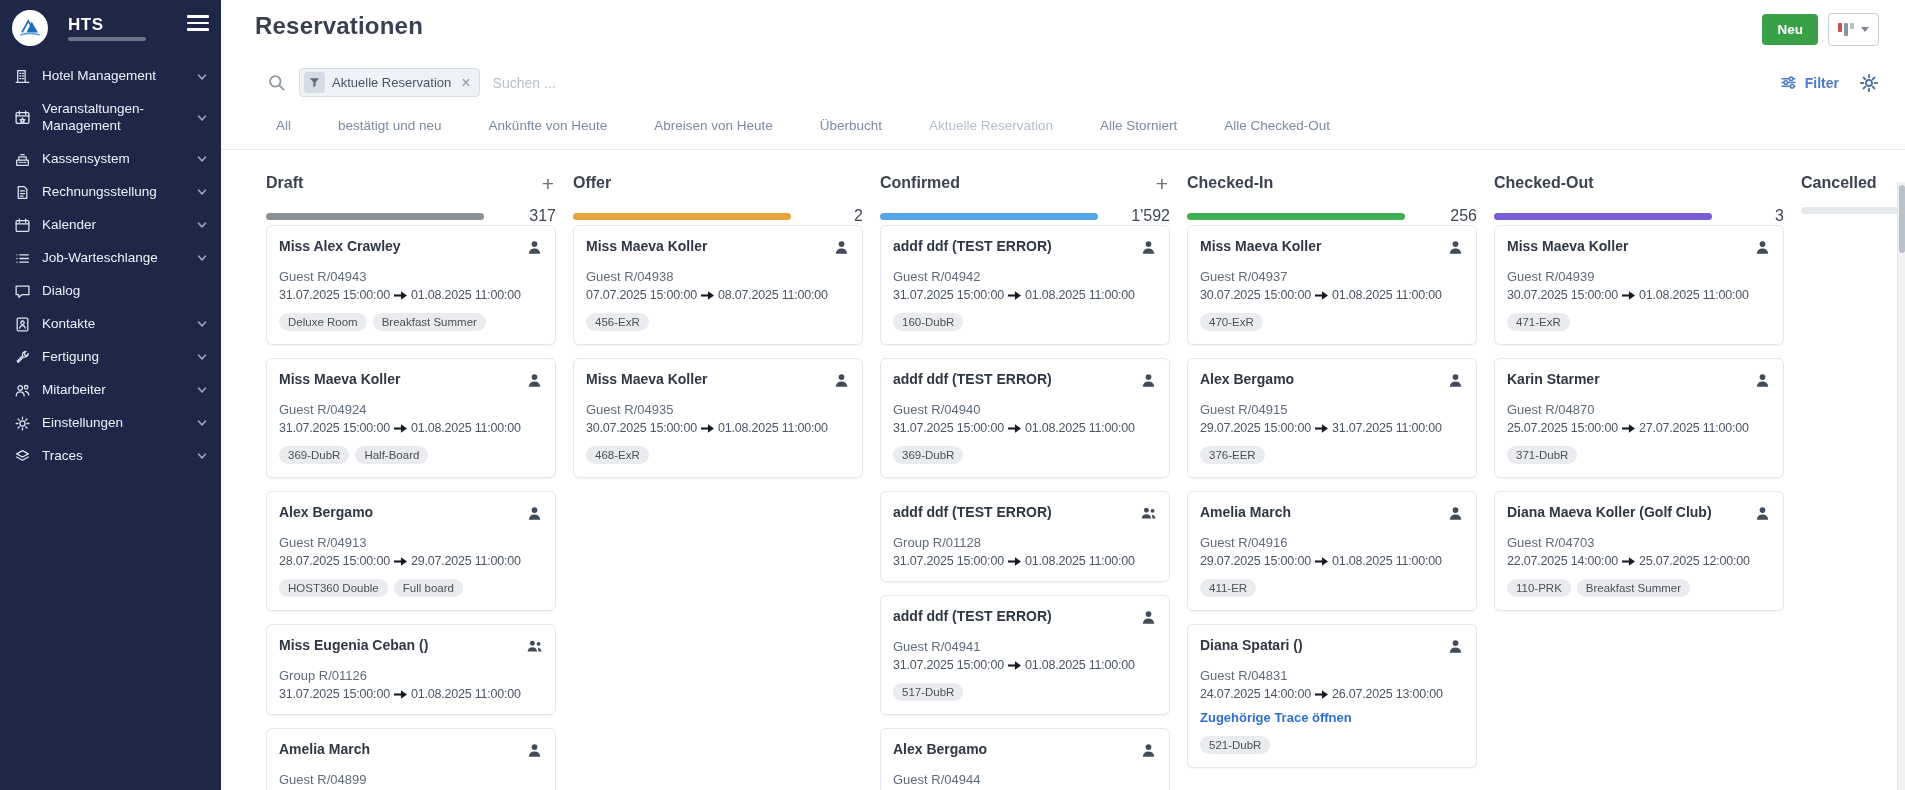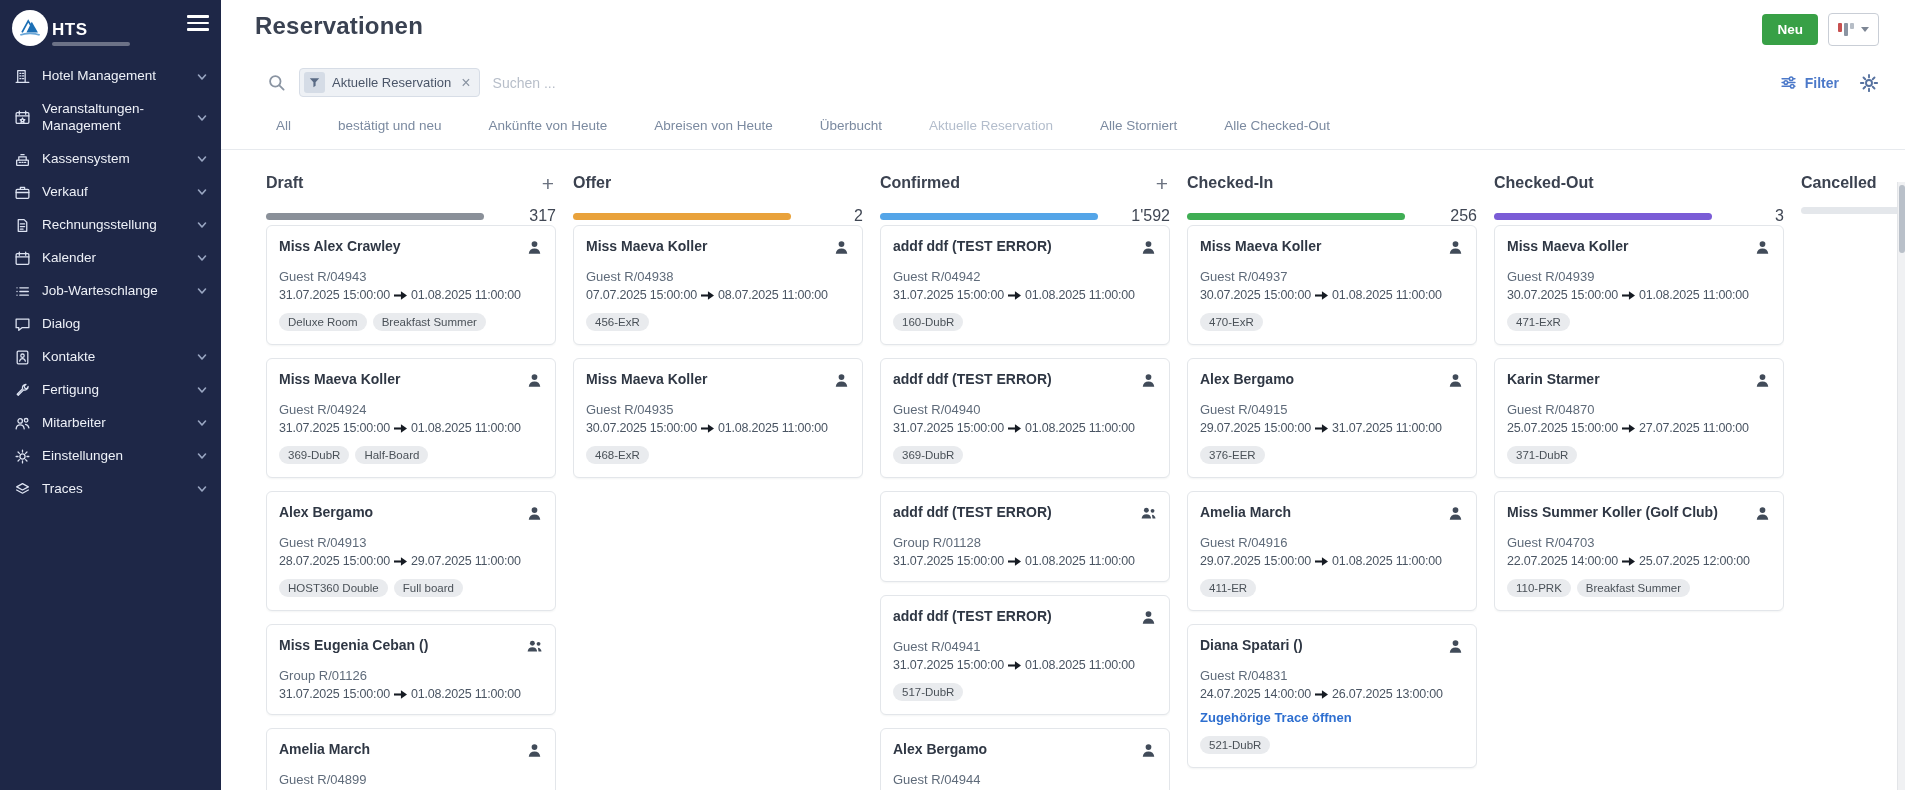--- a/index.html
+++ b/index.html
@@ -3,21 +3,21 @@
 <meta charset="utf-8">
 <style>
   * { margin:0; padding:0; box-sizing:border-box; }
   html,body { width:1905px; height:790px; overflow:hidden; }
   body { font-family:"Liberation Sans","DejaVu Sans",sans-serif; background:#ffffff; color:#3d4450; }
   .app { display:flex; width:100%; height:100%; }
 
   
   .sidebar { width:221px; flex:0 0 221px; background:#1e2747; color:#e8ecf5; display:flex; flex-direction:column; overflow:hidden; }
   .sidebar-header { display:flex; align-items:flex-start; justify-content:space-between; padding:10px 12px 6px 12px; }
-  .logo { display:flex; align-items:flex-end; gap:4px; }
+  .logo { display:flex; align-items:center; gap:20px; }
   .logo-circle { width:36px; height:36px; border-radius:50%; background:#fff; display:flex; align-items:center; justify-content:center; flex:0 0 36px; }
   .logo-text .t1 { font-size:17px; font-weight:bold; letter-spacing:.5px; color:#fff; line-height:1; }
   .logo-tagline { margin-top:4px; height:4px; width:78px; background:rgba(255,255,255,.35); border-radius:2px; }
   .hamburger { width:22px; margin-top:5px; cursor:pointer; }
   .hamburger span { display:block; height:2.5px; background:#ffffff; border-radius:1px; margin-bottom:4px; }
   nav { margin-top:8px; }
   .nav-item { display:flex; align-items:center; gap:11px; padding:8px 14px; font-size:13.5px; cursor:pointer; color:#eef1f8; }
   .nav-icon { width:17px; height:17px; flex:0 0 17px; color:#dde3f2; display:inline-flex; }
   .nav-icon svg { width:100%; height:100%; fill:none; stroke:currentColor; stroke-width:1.2; stroke-linecap:round; stroke-linejoin:round; }
   .nav-label { flex:1; line-height:1.25; }
@@ -142,34 +142,20 @@
           </span>
         </div>
         <div class="nav-item">
           <span class="nav-icon">
             <svg viewBox="0 0 16 16">
               <rect x="2.5" y="8.5" width="11" height="5" rx=".5"></rect>
               <path d="M4.5 8.5v-3h7v3M6.5 3.5h3M5 10.8h1M7.5 10.8h1M10 10.8h1"></path>
             </svg>
           </span>
           <span class="nav-label">Kassensystem</span>
-          <span class="nav-chevron">
-            <svg viewBox="0 0 10 10">
-              <path d="M1.5 3l3.5 4 3.5-4"></path>
-            </svg>
-          </span>
-        </div>
-        <div class="nav-item">
-          <span class="nav-icon">
-            <svg viewBox="0 0 16 16">
-              <rect x="2" y="5" width="12" height="8.5" rx="1"></rect>
-              <path d="M6 5V3.2h4V5M2 8h12"></path>
-            </svg>
-          </span>
-          <span class="nav-label">Verkauf</span>
           <span class="nav-chevron">
             <svg viewBox="0 0 10 10">
               <path d="M1.5 3l3.5 4 3.5-4"></path>
             </svg>
           </span>
         </div>
         <div class="nav-item">
           <span class="nav-icon">
             <svg viewBox="0 0 16 16">
               <path d="M4 2.5h5.5L12 5v8.5H4z"></path>
@@ -836,21 +822,21 @@
                   </svg>
                 </span>
                 <span>27.07.2025 11:00:00</span>
               </div>
               <div class="kcard-tags">
                 <span class="ktag">371-DubR</span>
               </div>
             </div>
             <div class="kcard">
               <div class="kcard-head">
-                <div class="kcard-name">Miss Summer Koller (Golf Club)</div>
+                <div class="kcard-name">Diana Maeva Koller (Golf Club)</div>
                 <span class="kcard-avatar">
                   <svg viewBox="0 0 16 16">
                     <circle cx="8" cy="4.8" r="2.7"></circle>
                     <path d="M2.6 13.8c.3-3.1 2.4-4.8 5.4-4.8s5.1 1.7 5.4 4.8z"></path>
                   </svg>
                 </span>
               </div>
               <div class="kcard-ref">Guest R/04703</div>
               <div class="kcard-dates">
                 <span>22.07.2025 14:00:00</span>

